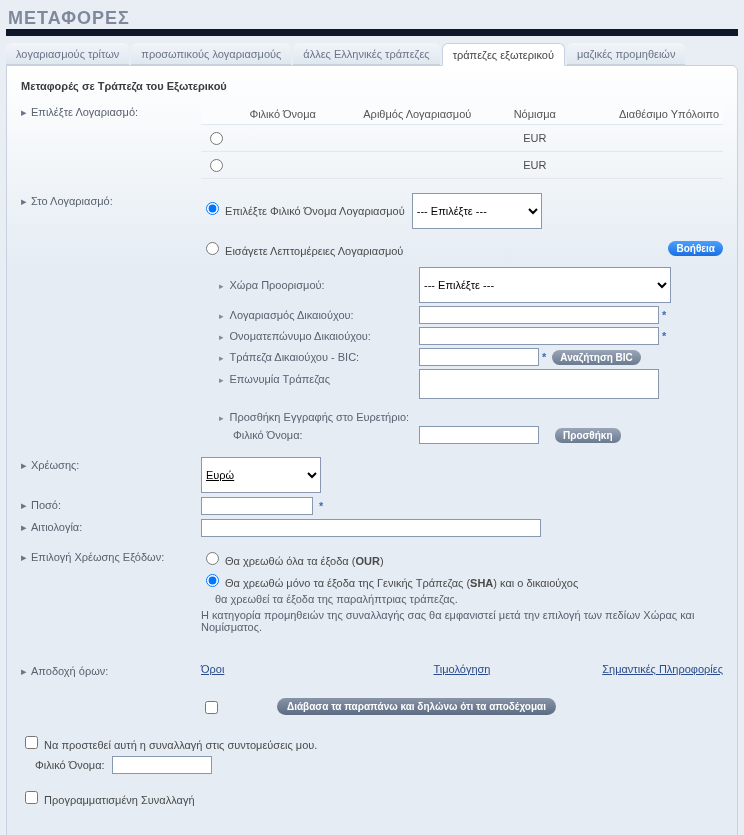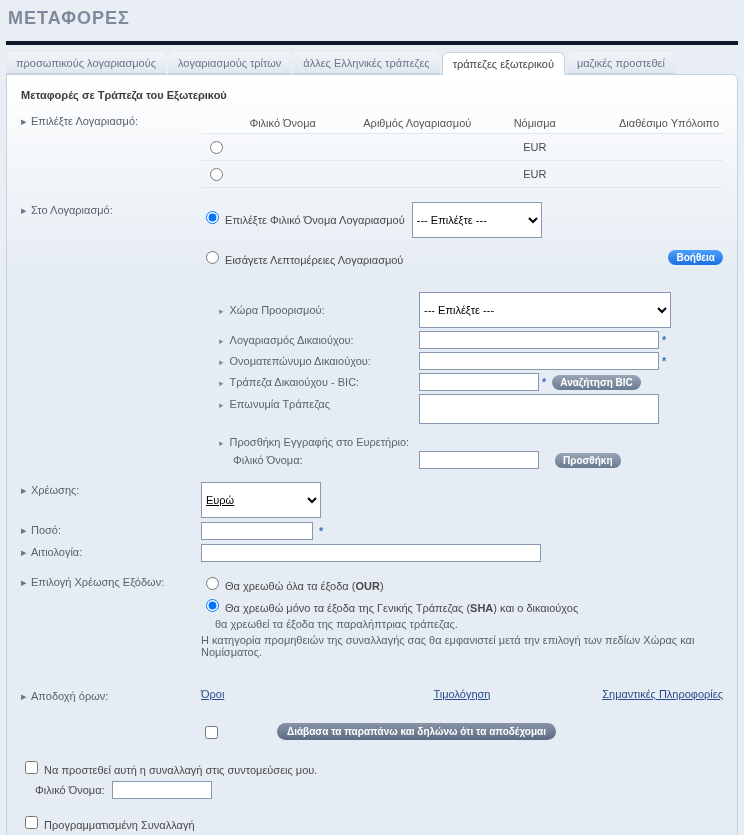--- a/index.html
+++ b/index.html
@@ -1,18 +1,18 @@
 <!DOCTYPE html>
 <html><head>
 <meta charset="utf-8">
 <style>
   * { box-sizing: border-box; }
   body { margin:0; padding:0; font-family: Verdana, Arial, sans-serif; font-size:11px; color:#4a4a4a; background:#f6f8fa; }
   .wrap { width:744px; background:#e8eef4; padding:0 6px 20px 6px; }
-  h1.title { color:#80889c; font-size:18px; font-weight:bold; letter-spacing:1px; margin:0; padding:8px 2px 12px; border-bottom:4px solid #0f172a; font-family:Arial, sans-serif;}
+  h1.title { color:#80889c; font-size:18px; font-weight:bold; letter-spacing:1px; margin:0; padding:8px 2px 0; border-bottom:7px solid #0f172a; font-family:Arial, sans-serif;}
   .tabs { display:flex; align-items:flex-end; margin-top:6px; }
   .tab { font-size:11px; color:#6a7488; padding:5px 10px 4px; margin-right:2px; border-top-left-radius:6px; border-top-right-radius:6px; cursor:pointer; background:linear-gradient(#f2f5f9,#dfe7ef); border-bottom:1px solid #c8d2de;}
   .tab.active { background:#ffffff; color:#444; border:1px solid #c8d2de; border-bottom:1px solid #fff; position:relative; top:1px;}
   .panel { background:linear-gradient(#ffffff,#e5ecf3 200px); border:1px solid #c8d2de; border-radius:0 6px 6px 6px; padding:10px 14px 60px; }
   .panel-title { font-weight:bold; color:#3b3b3b; margin:4px 0 12px 0; }
   .row { display:flex; align-items:flex-start; margin:4px 0; }
   .bullet { width:10px; color:#6a7488; padding-top:2px; }
   .lbl { width:170px; color:#5a6170; padding-top:2px;}
   .content { flex:1; }
   table.acc { width:100%; border-collapse:collapse; font-size:11px; }
@@ -37,25 +37,25 @@
   .three-col > div { flex:1; }
   .terms-btn { background:linear-gradient(#8894a6,#5c6b82); color:#fff; font-size:10px; font-weight:bold; border:none; border-radius:10px; padding:3px 10px; cursor:pointer;}
 </style>
 </head>
 <body>
 
 <div class="wrap">
   <h1 class="title">ΜΕΤΑΦΟΡΕΣ</h1>
 
   <div class="tabs">
+    <div class="tab">λογαριασμούς τρίτων</div>
     <div class="tab">προσωπικούς λογαριασμούς</div>
-    <div class="tab">λογαριασμούς τρίτων</div>
     <div class="tab">άλλες Ελληνικές τράπεζες</div>
     <div class="tab active">τράπεζες εξωτερικού</div>
-    <div class="tab">μαζικές προστεθεί</div>
+    <div class="tab">μαζικές προμηθειών</div>
   </div>
 
   <div class="panel">
     <div class="panel-title">Μεταφορές σε Τράπεζα του Εξωτερικού</div>
 
     <div class="row">
       <div class="bullet">▸</div>
       <div class="lbl">Επιλέξτε Λογαριασμό:</div>
       <div class="content">
         <table class="acc">
@@ -98,21 +98,21 @@
           </select>
         </div>
         <div style="margin-top:10px; display:flex; align-items:center;gap:11px;">
           <div style="flex:1">
             <input type="radio" name="toacc" style="">
             <span>Εισάγετε Λεπτομέρειες Λογαριασμού</span>
           </div>
           <button class="btn blue">Βοήθεια</button>
         </div>
 
-        <div class="sub" style="margin-top:26px;">
+        <div class="sub" style="margin-top:10px;">
           <div class="subrow">
             <div class="slbl">Χώρα Προορισμού:</div>
             <select class="sel" style="width:252px;">
               <option>--- Επιλέξτε ---</option>
             </select>
           </div>
           <div class="subrow">
             <div class="slbl">Λογαριασμός Δικαιούχου:</div>
             <input type="text" class="t" style="width: 240px;">
             <span class="star">*</span>

